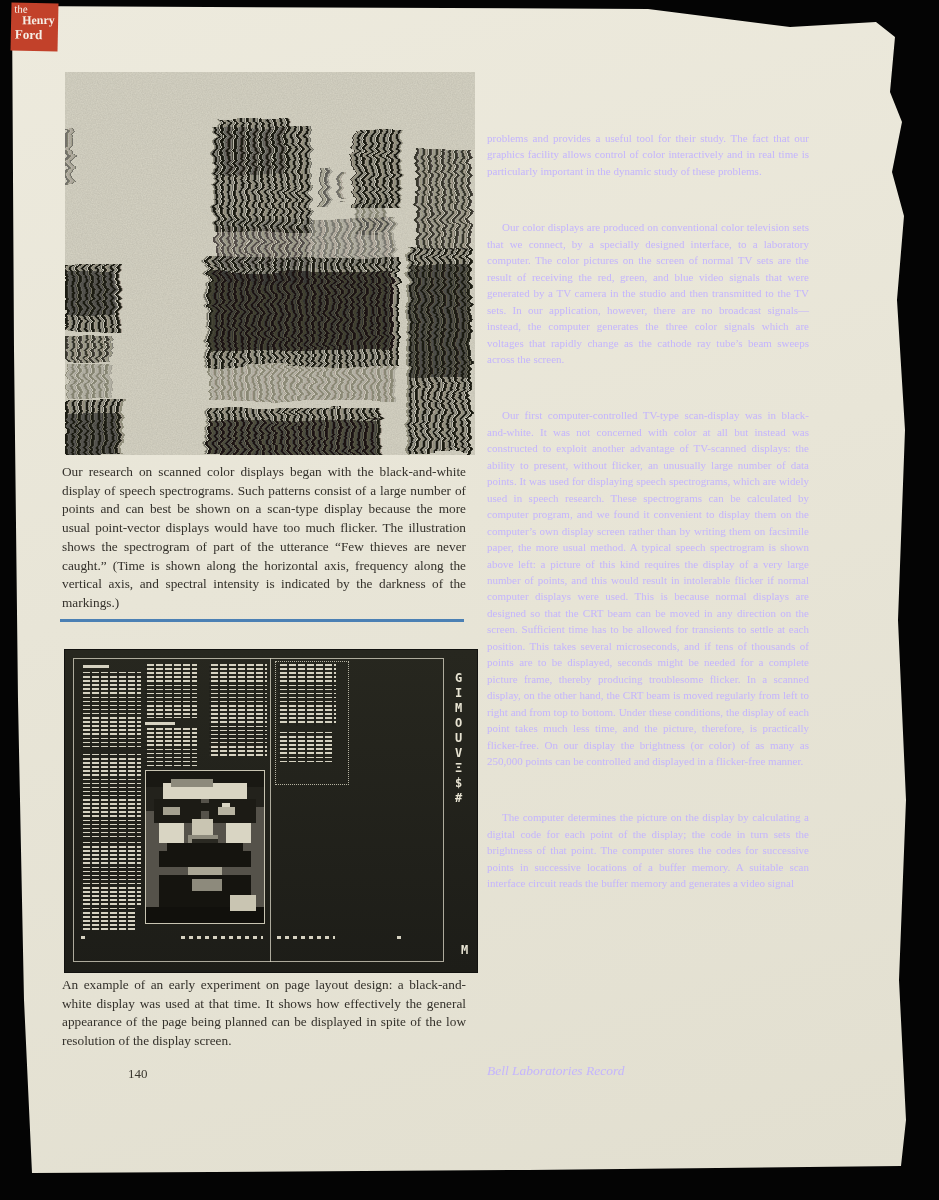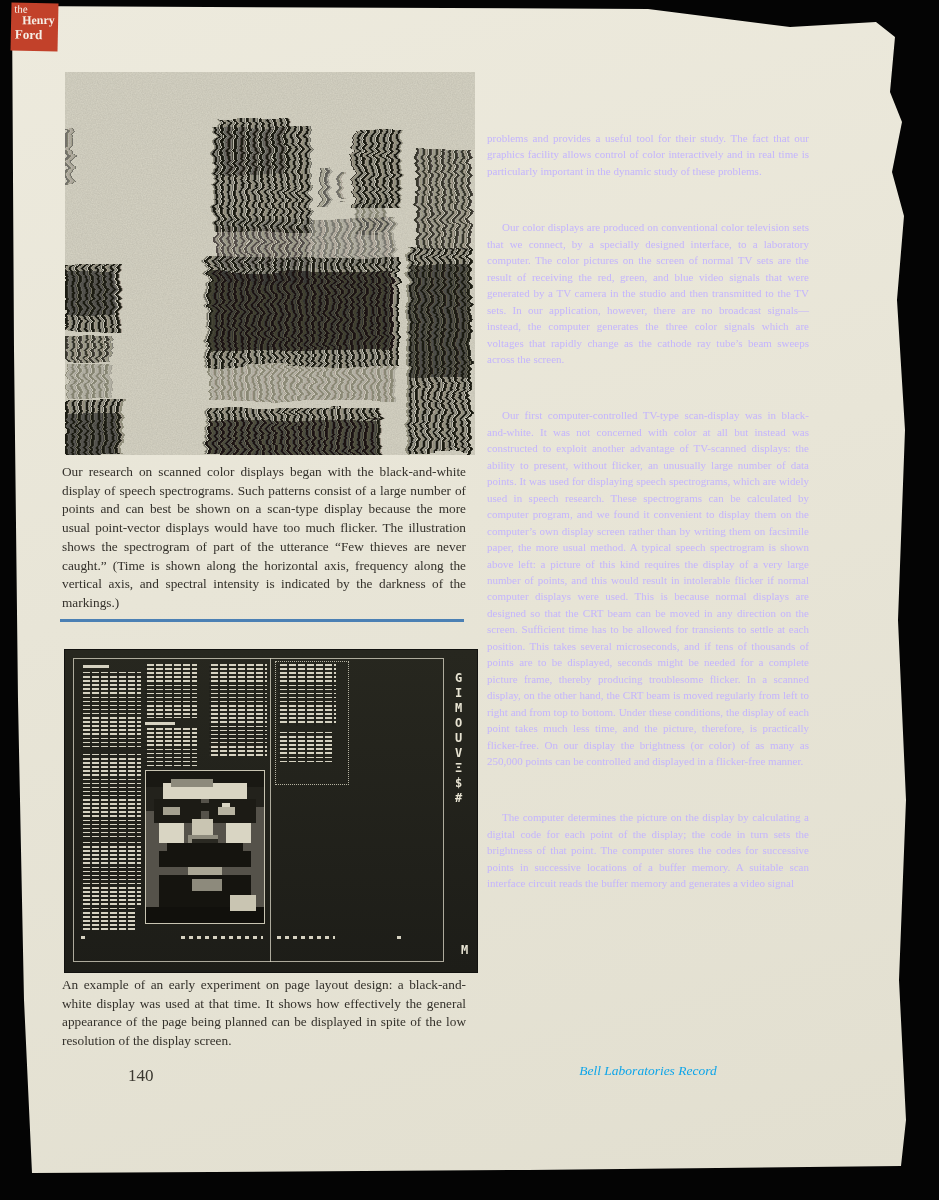--- a/index.html
+++ b/index.html
@@ -40,23 +40,23 @@
   .menu-char{font-family:"DejaVu Sans Mono",monospace;font-size:12px;font-weight:bold;
     color:#e8e4d3;left:390px;line-height:12px;}
   .corner-char{font-family:"DejaVu Sans Mono",monospace;font-size:12px;font-weight:bold;
     color:#e8e4d3;left:396px;top:293px;}
   
   .article{position:absolute;left:487px;top:130px;width:322px;z-index:2;color:#c4b5fd;
     font-size:11px;line-height:16.45px;text-align:justify;}
   .article p{margin:0;}
   .article p + p{text-indent:15px;margin-top:40px;}
   
-  .pageno{position:absolute;left:128px;top:1066px;font-size:17px;color:#3a372f;z-index:2;}
-  .journal{position:absolute;left:487px;top:1063px;width:322px;text-align:center;z-index:2;
-    font-style:italic;font-size:13.5px;color:#0ea5e9;}
+  .pageno{position:absolute;left:128px;top:1066px;font-size:13px;color:#3a372f;z-index:2;}
+  .journal{position:absolute;left:487px;top:1063px;width:322px;text-align:left;z-index:2;
+    font-style:italic;font-size:13.5px;color:#c4b5fd;}
 </style>
 </head>
 <body>
 
 <div class="page"></div>
 
 <div class="hf-logo">
   <span class="hf-the">the</span>
   <span class="hf-henry">Henry</span>
   <span class="hf-ford">Ford</span>

